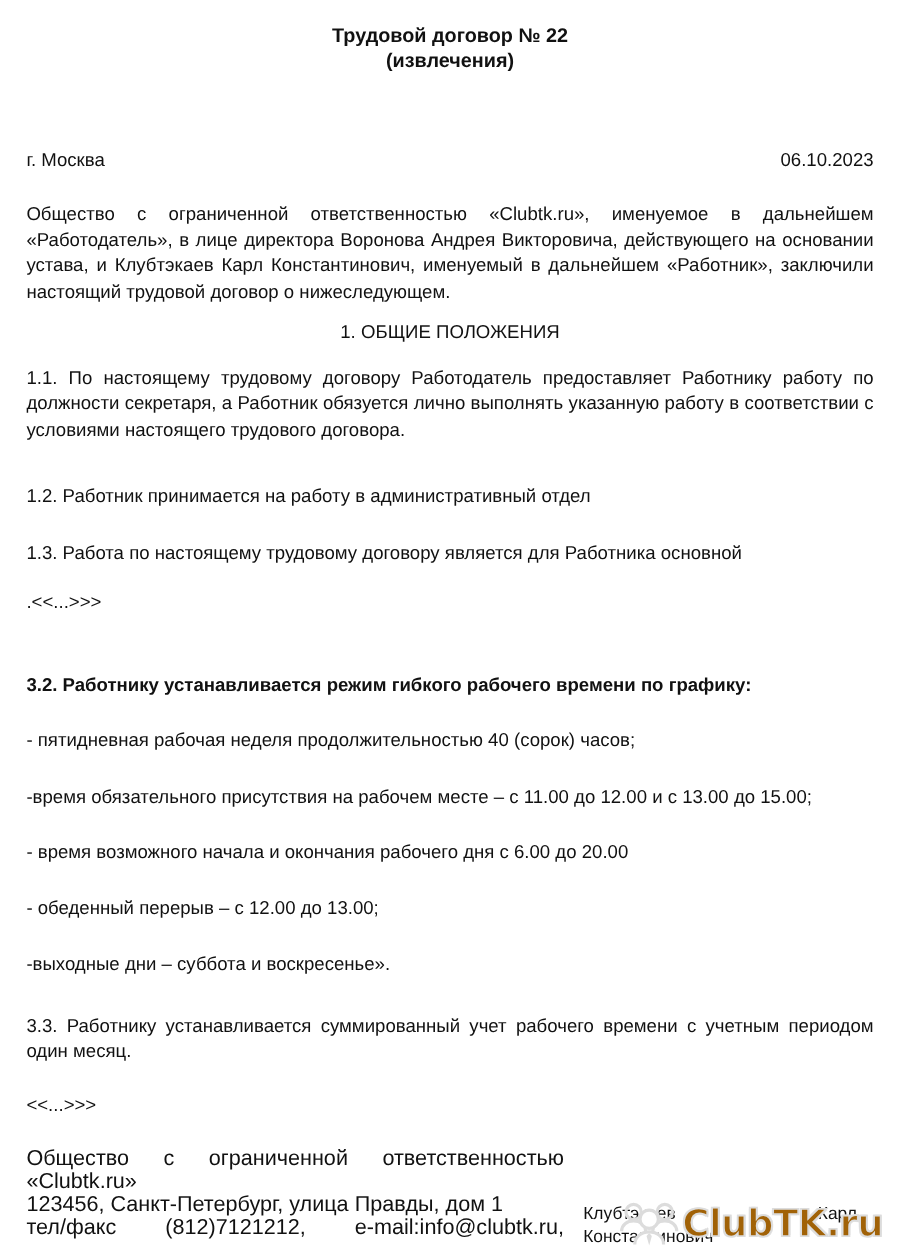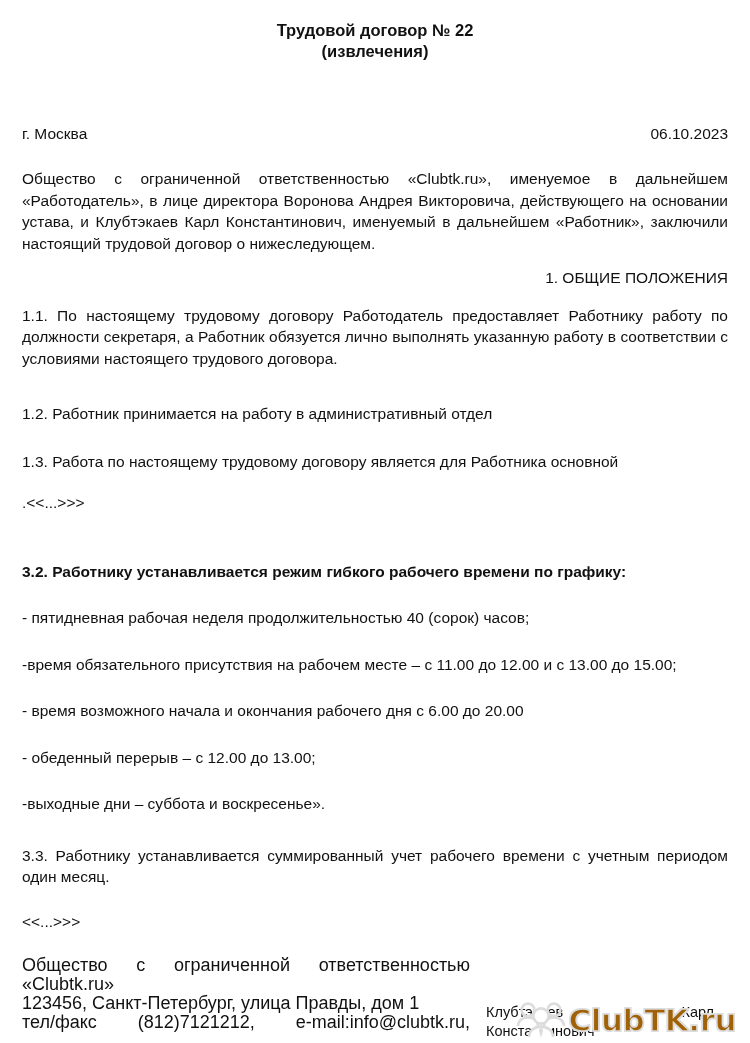--- a/index.html
+++ b/index.html
@@ -58,21 +58,21 @@
     margin: 0;
   }
   .para-justify {
     text-align: justify;
     text-align-last: left;
   }
   .intro {
     margin-top: 24px;
   }
   .section-heading {
-    text-align: right;
+    text-align: center;
     font-size: 15.5px;
     line-height: 21.5px;
     margin: 13px 0 0 0;
   }
   .clause-11 { margin-top: 16px; }
   .clause-12 { margin-top: 34px; }
   .clause-12b { margin-top: 20px; padding-left: 4px; }
   .clause-13 { margin-top: 26px; }
   .ellipsis-a { margin-top: 20px; }
   .clause-32 { margin-top: 47px; font-weight: bold; }

